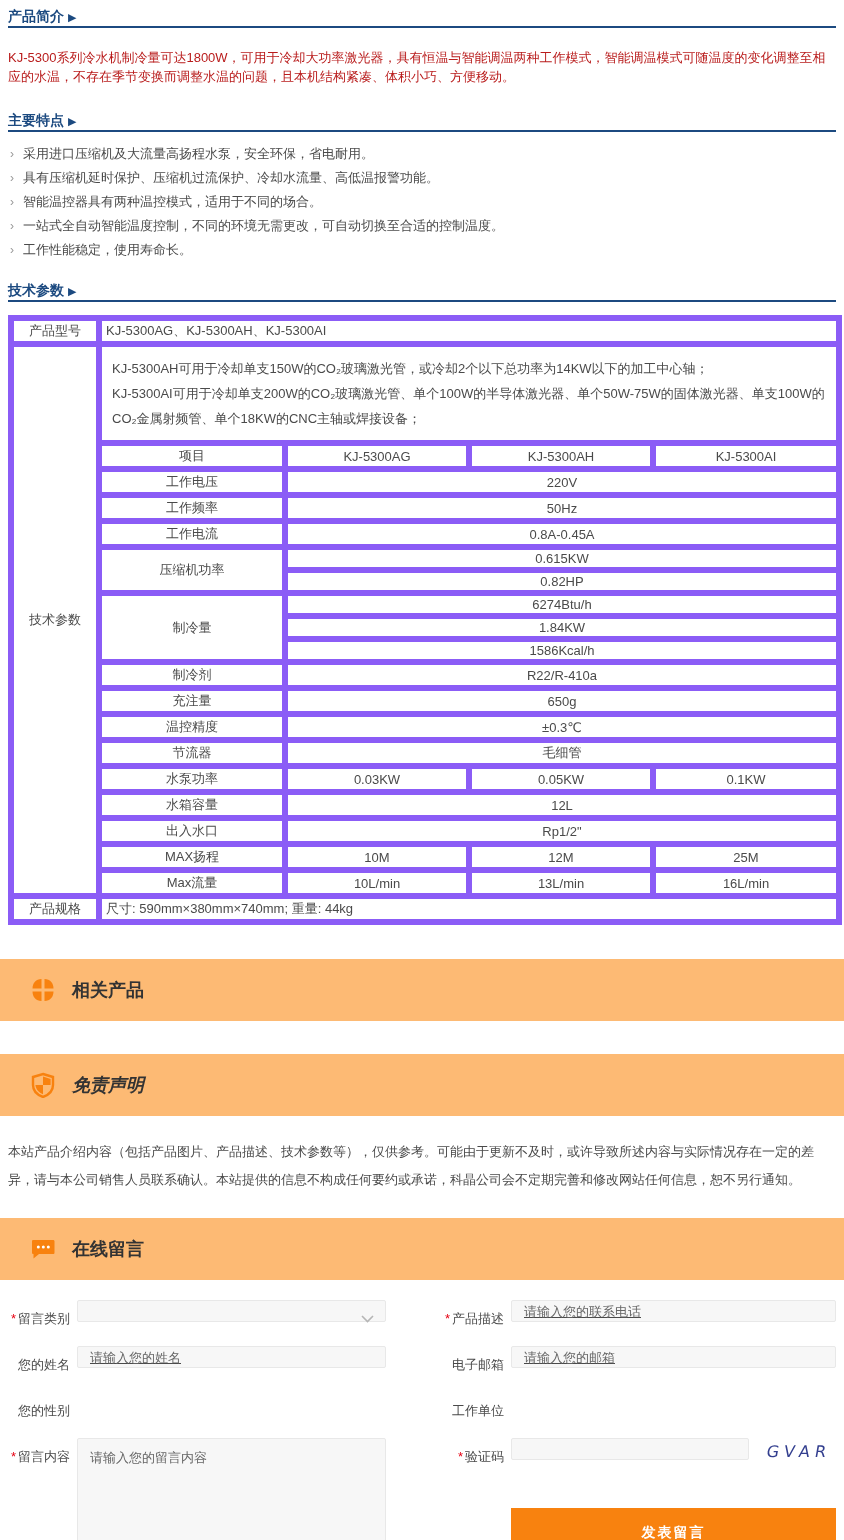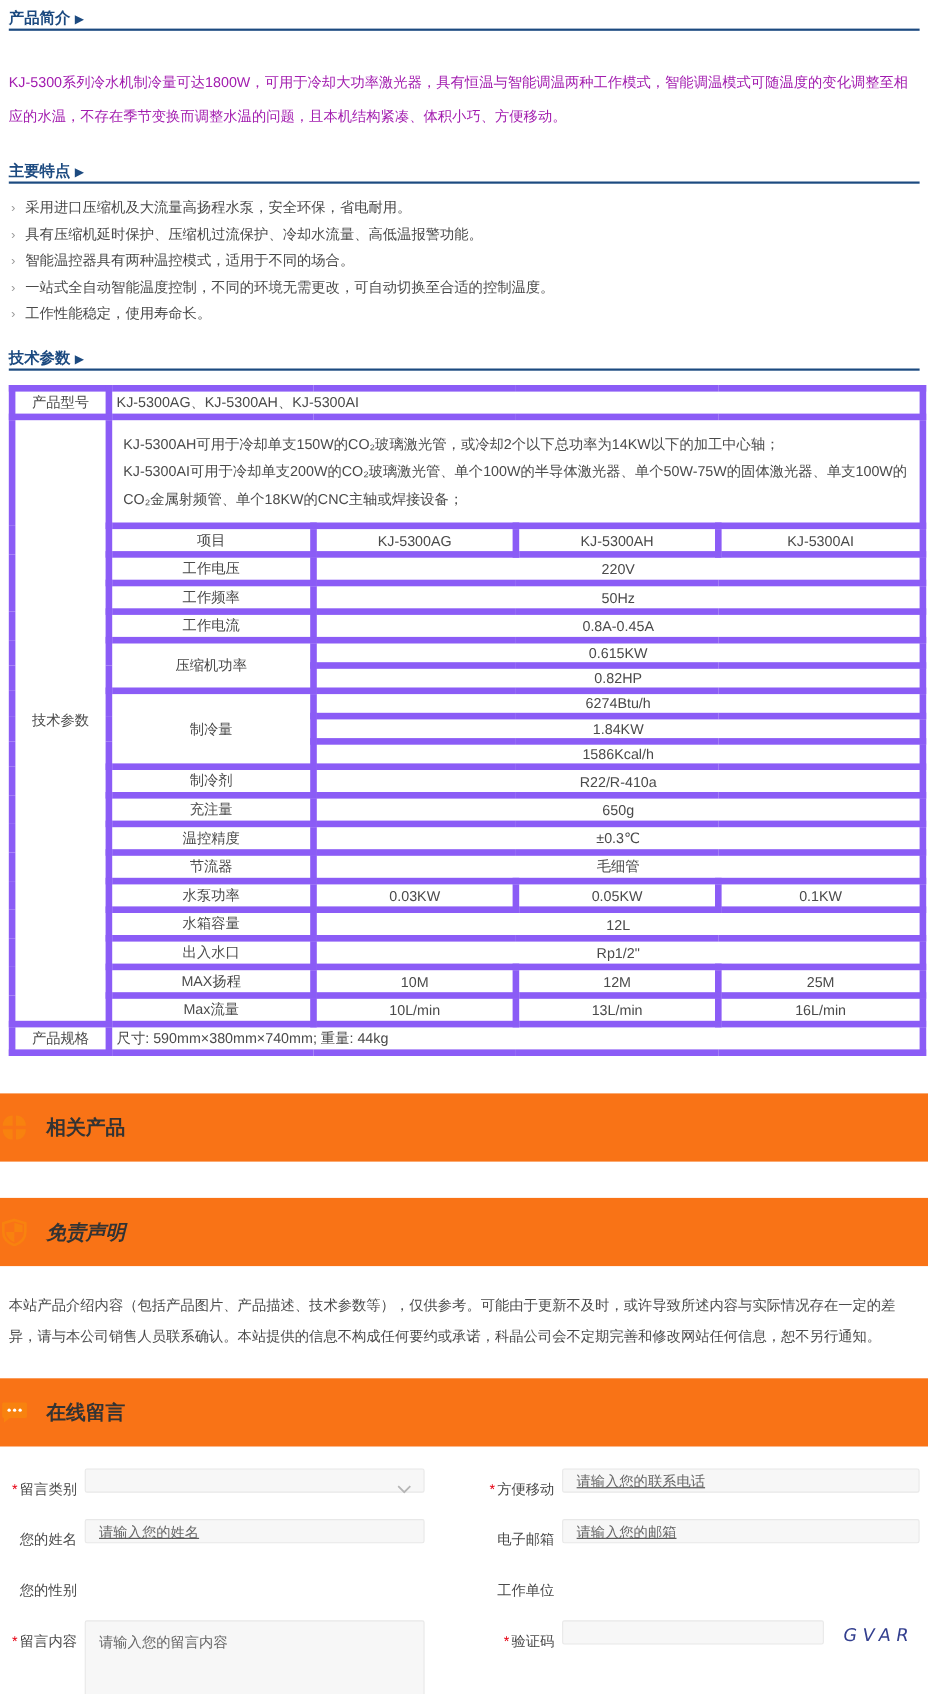--- a/index.html
+++ b/index.html
@@ -22,23 +22,23 @@
     font-weight: bold;
     font-size: 14px;
   }
   .sec-head .arr {
     color: #1c4a80;
     font-size: 11px;
     margin-left: 4px;
   }
 
   .para {
-    margin: 31px 8px 0 8px;
-    line-height: 31px;
-    color: #a21caf;
+    margin: 20px 8px 0 8px;
+    line-height: 19px;
+    color: #b91c1c;
   }
 
   
   .features { margin: 10px 8px 0 10px; list-style: none; }
   .features li {
     line-height: 23px;
     color: #4a4a4a;
   }
   .features .blt {
     color: #999;
@@ -65,23 +65,24 @@
   table.spec td.desc {
     text-align: left;
     padding: 9px 10px;
     line-height: 25px;
   }
   table.spec td.desc div { white-space: normal; }
 
   
   .band {
     height: 62px;
-    background: #f97316;
+    background: #fdba74;
     display: flex;
     align-items: center;
+    padding-left: 30px;
   }
   .band .ico { width: 26px; height: 26px; margin-right: 16px; flex: 0 0 auto; }
   .band .bt {
     font-size: 18px;
     font-weight: bold;
     color: #333;
   }
   .band1 { margin-top: 34px; }
   .band2 { margin-top: 33px; font-style: italic; }
   .band3 { margin-top: 24px; }
@@ -368,21 +369,21 @@
       <div class="frow">
         <span class="flabel"><span class="req">*</span><span>留言内容</span></span>
         <span class="fctrl"><textarea class="ta" placeholder="请输入您的留言内容" style=""></textarea></span>
       </div>
 
     </div>
 
     <div class="fcol right">
 
       <div class="frow">
-        <span class="flabel"><span class="req">*</span><span>方便移动</span></span>
+        <span class="flabel"><span class="req">*</span><span>产品描述</span></span>
         <span class="fctrl"><input class="inp" type="text" placeholder="请输入您的联系电话" style=""></span>
       </div>
 
       <div class="frow">
         <span class="flabel">电子邮箱</span>
         <span class="fctrl"><input class="inp" type="text" placeholder="请输入您的邮箱" style=""></span>
       </div>
 
       <div class="frow">
         <span class="flabel">工作单位</span>

